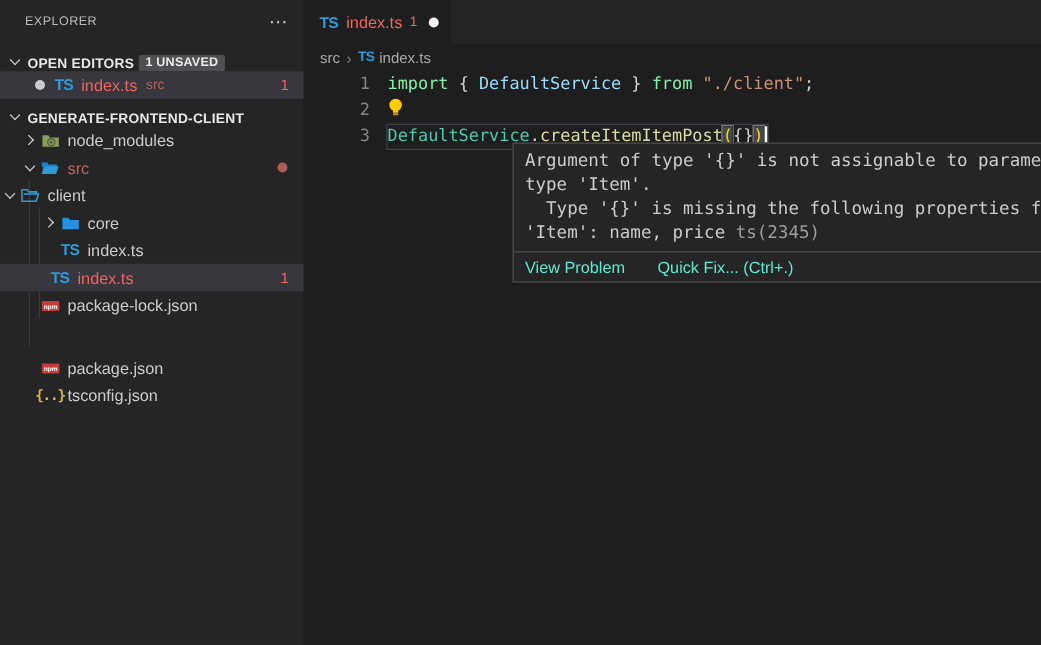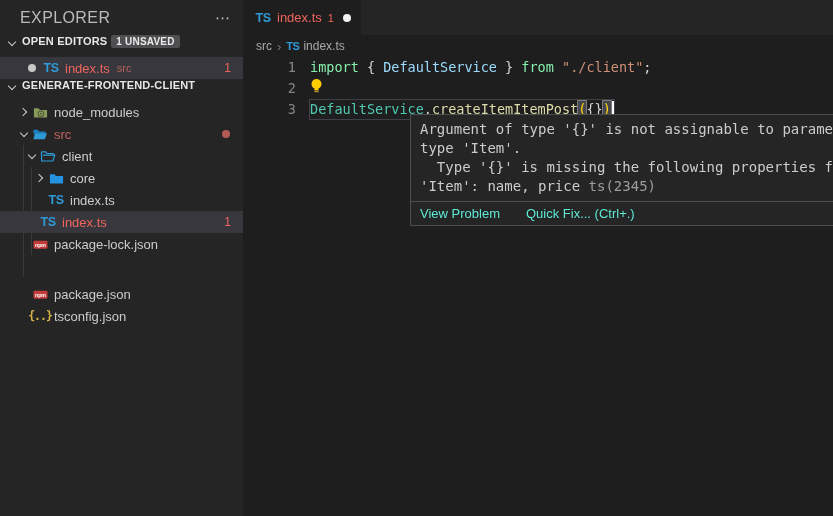--- a/index.html
+++ b/index.html
@@ -2,23 +2,23 @@
 <html><head>
 <meta charset="utf-8">
 <style>
   html,body{margin:0;padding:0}
   body{width:833px;height:516px;overflow:hidden;background:#1e1e1e;
        font-family:"Liberation Sans",sans-serif;position:relative;
        -webkit-font-smoothing:antialiased}
   
   .sidebar{position:absolute;left:0;top:0;width:243px;height:516px;background:#252526;color:#cccccc}
   .sb-header{height:35px;display:flex;align-items:center;padding:0 12px 0 20px}
-  .sb-title{font-size:16px;letter-spacing:.4px;color:#bbbbbb}
+  .sb-title{font-size:10px;letter-spacing:.4px;color:#bbbbbb}
   .sb-ellipsis{margin-left:auto;color:#c5c5c5;font-size:15px;letter-spacing:1px;cursor:pointer;line-height:10px}
-  .section-row{height:22px;display:flex;align-items:flex-start;font-size:11px;font-weight:bold;color:#e7e7e7;padding-left:4px;cursor:pointer}
+  .section-row{height:22px;display:flex;align-items:flex-end;font-size:11px;font-weight:bold;color:#e7e7e7;padding-left:4px;cursor:pointer}
   .section-row .lbl{margin-left:2px;letter-spacing:.2px}
   .pill{margin-left:4px;background:#4f4f52;color:#eaeaea;font-size:10px;font-weight:bold;
         padding:1px 5px;border-radius:2px;letter-spacing:.2px}
   .chev{width:16px;height:16px;display:inline-flex;align-items:center;justify-content:center;flex:0 0 16px}
   .chev::before{content:"";width:5px;height:5px;border-right:1.4px solid #cccccc;border-bottom:1.4px solid #cccccc;
         transform:rotate(45deg);margin-top:-2px}
   .chev.right::before{transform:rotate(-45deg);margin-top:0;margin-left:-2px}
   .row{height:22px;display:flex;align-items:center;font-size:13px;color:#cccccc;cursor:pointer;position:relative}
   .row.selected{background:#37373d}
   .row .name{margin-left:6px;white-space:nowrap}
@@ -111,21 +111,21 @@
         <span class="chev"></span>
         <span class="icon16">
           <svg width="16" height="15" viewBox="0 0 16 16">
             <path d="M1 3 h4.6 l1.3 1.8 H14 v2.2 H1 z" fill="#1b7fc4"></path>
             <path d="M2.6 6.6 H15.4 L13.2 13 H1 z" fill="#2e9bd6"></path>
           </svg>
         </span>
         <span class="name err-dim">src</span>
         <span class="red-dot"></span>
       </div>
-      <div class="row" style="padding-left: 24px; text-align: right;">
+      <div class="row" style=" text-align: right;">
         <span class="chev"></span>
         <span class="icon16">
           <svg width="16" height="15" viewBox="0 0 16 16">
             <path d="M1 3 h4.6 l1.3 1.8 H13.5 v2 M2.6 6.6 H15.2 L13.2 12.8 H1.2 L1 3" fill="none" stroke="#2e9bd6" stroke-width="1.3"></path>
           </svg>
         </span>
         <span class="name">client</span>
       </div>
       <div class="row" style="padding-left: 32px;">
         <span class="chev right"></span>

